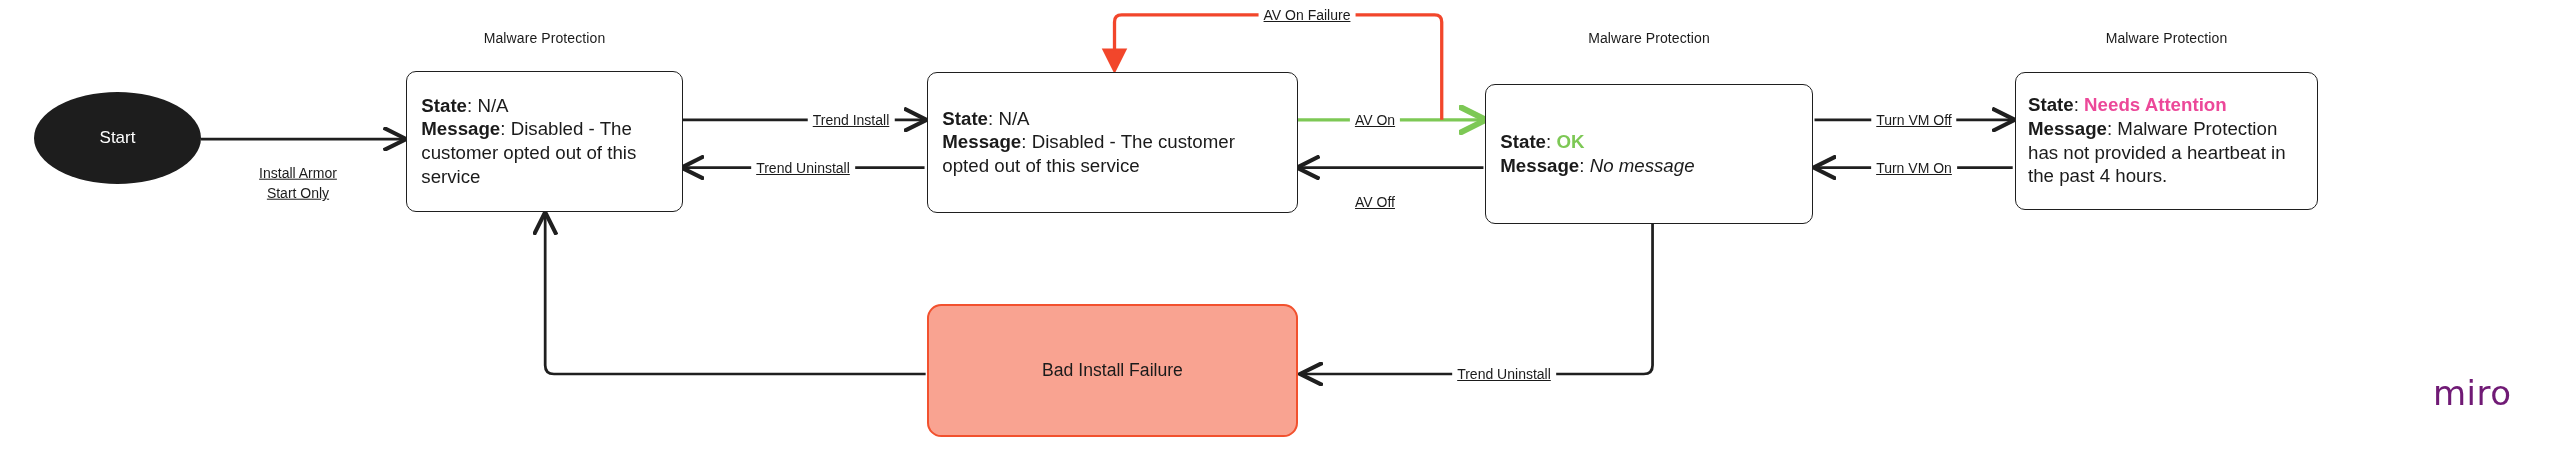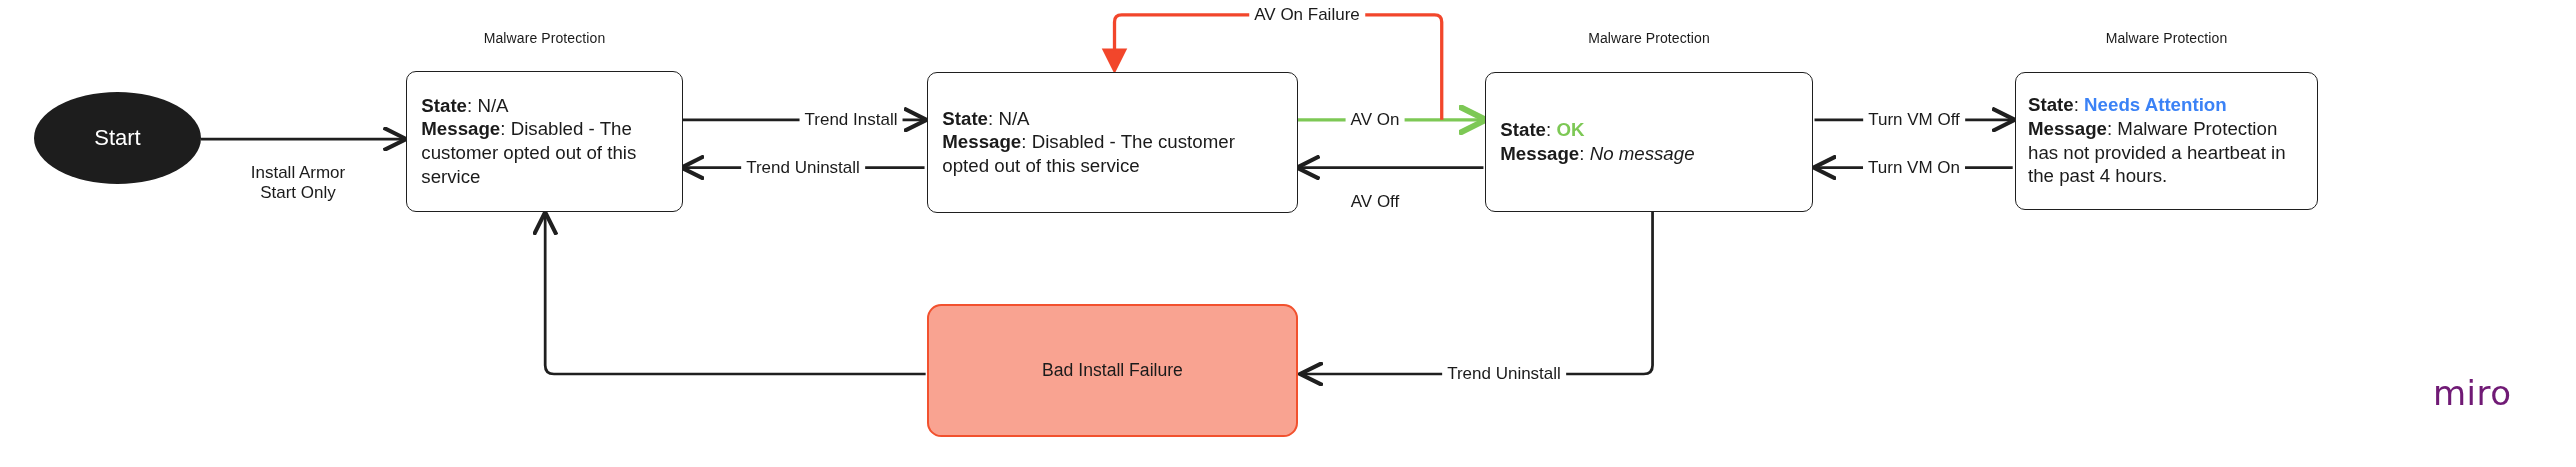--- a/index.html
+++ b/index.html
@@ -57,60 +57,61 @@
     width: 100%;
     box-sizing: border-box;
   }
   .kv {
     font-size: 18.7px;
     line-height: 23.6px;
     color: #1b1b1b;
   }
   .kv b { font-weight: bold; }
   .ok-val { color: #7DC855; font-weight: bold; }
-  .attn-val { color: #3b82f6; font-weight: bold; }
+  .attn-val { color: #ec4899; font-weight: bold; }
   .ital { font-style: italic; }
 
   
   .start-ellipse {
     position: absolute;
     background: #1d1d1d;
     border-radius: 50%;
     display: flex;
     align-items: center;
     justify-content: center;
     color: #ffffff;
-    font-size: 22px;
+    font-size: 17px;
   }
 
   
   .pill {
     position: absolute;
     box-sizing: border-box;
     background: #F9A391;
     border: 2.7px solid #F2512E;
     border-radius: 14.3px;
     display: flex;
     align-items: center;
     justify-content: center;
     font-size: 17.6px;
     color: #1b1b1b;
   }
 
   
   .edge-label {
     position: absolute;
-    font-size: 17px;
+    font-size: 14px;
     line-height: 20px;
     color: #1b1b1b;
     background: #ffffff;
     white-space: nowrap;
     text-align: center;
     padding: 0 5px;
     transform: translate(-50%, -50%);
+    text-decoration: underline;
   }
   .edge-label.two-line { line-height: 20.3px; margin-top: 44px; }
 
   
   .watermark {
     position: absolute;
     font-size: 34px;
     letter-spacing: 0.5px;
     color: #701a75;
     font-family: "DejaVu Sans", sans-serif;
@@ -181,21 +182,21 @@
         </div>
         <div class="kv">
           <b>Message</b><span>: </span><span>Disabled - The customer opted out of this service</span>
         </div>
       </div>
     </div>
   </div>
 
   <div class="node" style="left:1485px; top:27.5px; width:328px; height:184px;">
     <div class="node-title" style="top:0px;">Malware Protection</div>
-    <div class="card" style="left:0; top:44px; width:328px; height:140px;">
+    <div class="card" style="left:0; top:56px; width:328px; height:140px;">
       <div class="card-inner">
         <div class="kv">
           <b>State</b><span>: </span><span class="ok-val">OK</span>
         </div>
         <div class="kv">
           <b>Message</b><span>: </span><span class="ital">No message</span>
         </div>
       </div>
     </div>
   </div>

